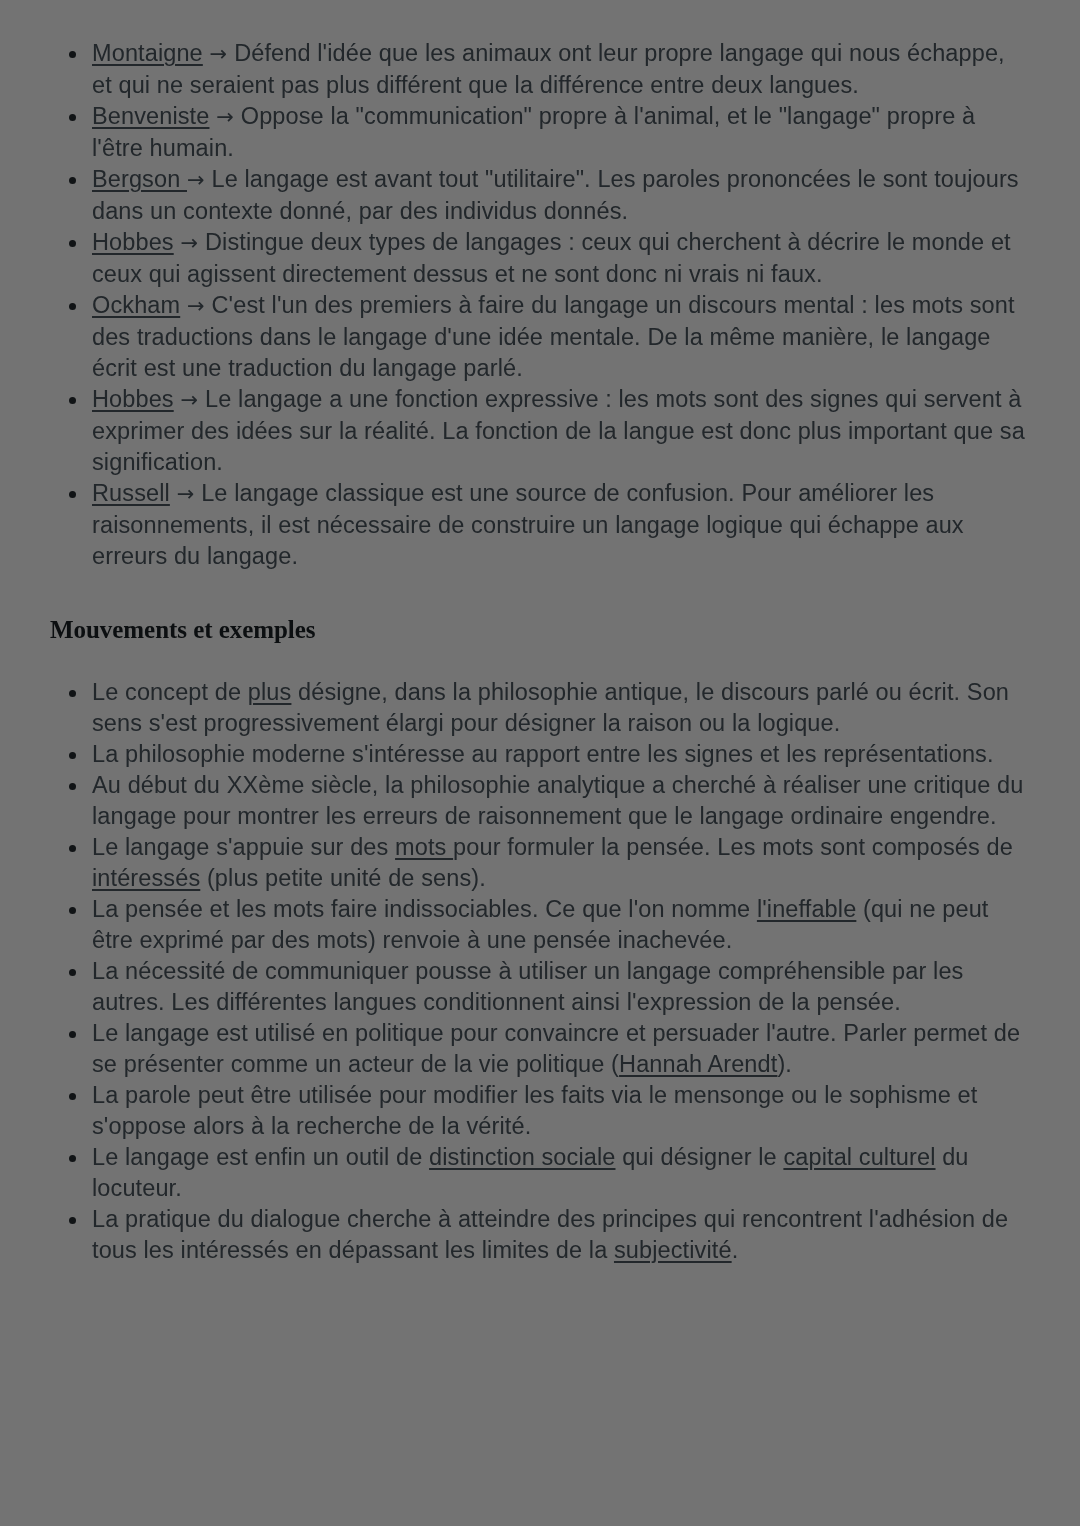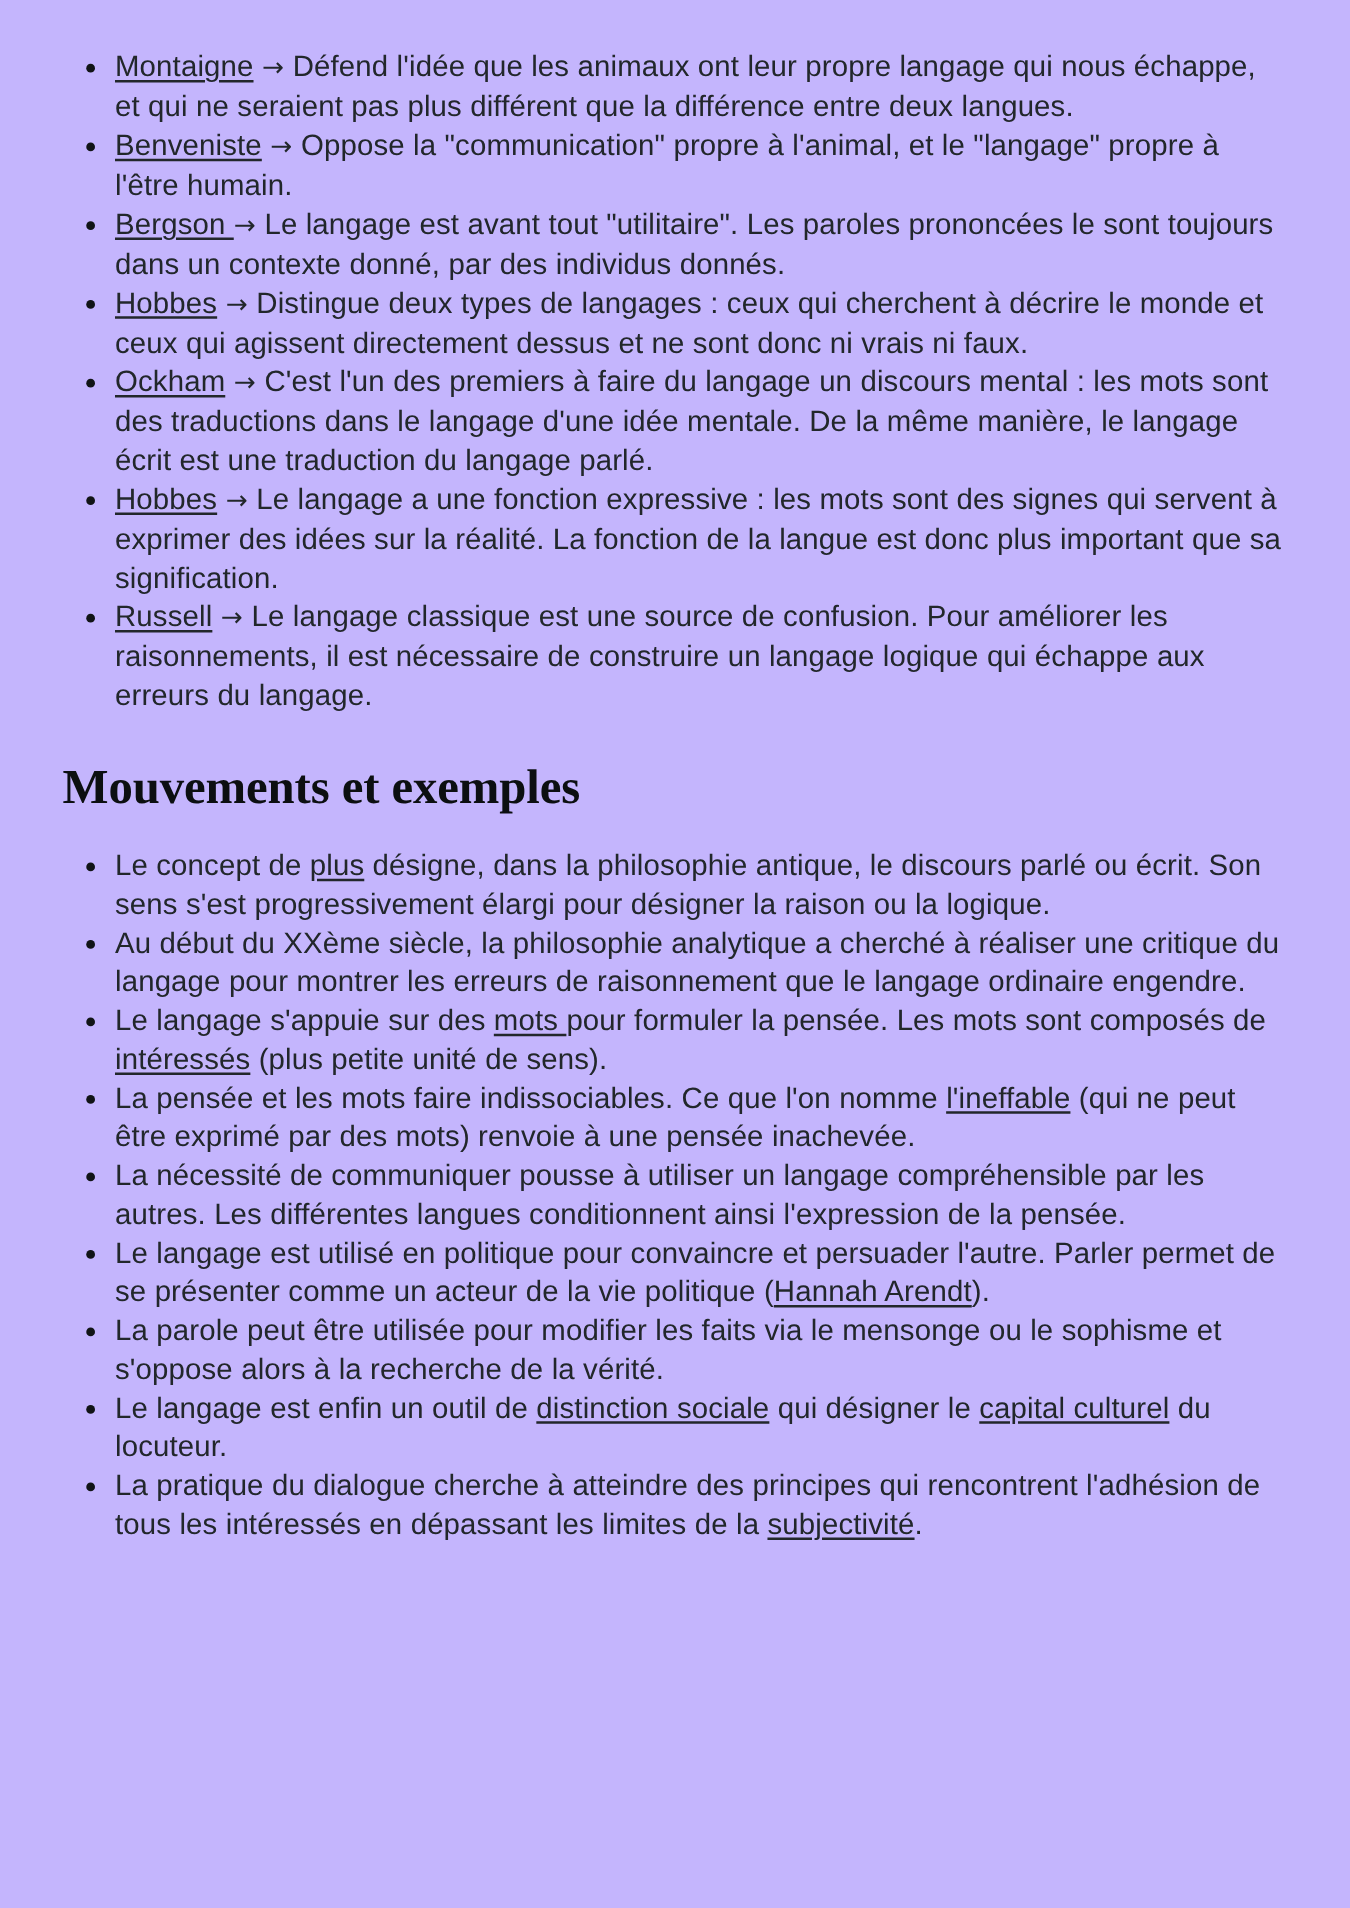--- a/index.html
+++ b/index.html
@@ -15,21 +15,21 @@
     color: #22272b;
     overflow: hidden;
   }
 
   .page {
     position: relative;
     width: 1080px;
     height: 1526px;
     box-sizing: border-box;
     padding: 38px 50px 0 50px;
-    background: #c4b5fd;
+    background: #737373;
   }
 
   
   .bullet-list {
     list-style: none;
     margin: 0;
     padding: 0;
   }
 
   .bullet-item {
@@ -63,21 +63,21 @@
 
   .arrow {
     font-family: "DejaVu Sans", sans-serif;
     font-size: 21px;
   }
 
   
   .section-heading {
     font-family: "Liberation Serif", "DejaVu Serif", serif;
     font-weight: bold;
-    font-size: 39px;
+    font-size: 25px;
     line-height: 46px;
     color: #0c0f11;
     margin: 35px 0 24px 0;
     letter-spacing: -0.002em;
   }
 
   .list-block-1 { margin-bottom: 0; }
   .list-block-2 { margin-top: 0; }
 </style>
 </head>
@@ -92,20 +92,21 @@
       <li class="bullet-item"><span class="u">Hobbes</span><span class="arrow"> → </span><span>Distingue deux types de langages : ceux qui cherchent à décrire le monde et ceux qui agissent directement dessus et ne sont donc ni vrais ni faux.</span></li>
       <li class="bullet-item"><span class="u">Ockham</span><span class="arrow"> → </span><span>C'est l'un des premiers à faire du langage un discours mental : les mots sont des traductions dans le langage d'une idée mentale. De la même manière, le langage écrit est une traduction du langage parlé.</span></li>
       <li class="bullet-item"><span class="u">Hobbes</span><span class="arrow"> → </span><span>Le langage a une fonction expressive : les mots sont des signes qui servent à exprimer des idées sur la réalité. La fonction de la langue est donc plus important que sa signification.</span></li>
       <li class="bullet-item"><span class="u">Russell</span><span class="arrow"> → </span><span>Le langage classique est une source de confusion. Pour améliorer les raisonnements, il est nécessaire de construire un langage logique qui échappe aux erreurs du langage.</span></li>
     </ul>
 
   <h2 class="section-heading">Mouvements et exemples</h2>
 
   <ul class="bullet-list list-block-2" id="movements-list">
       <li class="bullet-item"><span>Le concept de </span><span class="u">plus</span><span> désigne, dans la philosophie antique, le discours parlé ou écrit. Son sens s'est progressivement élargi pour désigner la raison ou la logique.</span></li>
+      <li class="bullet-item"><span>La philosophie moderne s'intéresse au rapport entre les signes et les représentations.</span></li>
       <li class="bullet-item"><span>Au début du XXème siècle, la philosophie analytique a cherché à réaliser une critique du langage pour montrer les erreurs de raisonnement que le langage ordinaire engendre.</span></li>
       <li class="bullet-item"><span>Le langage s'appuie sur des </span><span class="u">mots </span><span>pour formuler la pensée. Les mots sont composés de </span><span class="u">intéressés</span><span> (plus petite unité de sens).</span></li>
       <li class="bullet-item"><span>La pensée et les mots faire indissociables. Ce que l'on nomme </span><span class="u">l'ineffable</span><span> (qui ne peut être exprimé par des mots) renvoie à une pensée inachevée.</span></li>
       <li class="bullet-item"><span>La nécessité de communiquer pousse à utiliser un langage compréhensible par les autres. Les différentes langues conditionnent ainsi l'expression de la pensée.</span></li>
       <li class="bullet-item"><span>Le langage est utilisé en politique pour convaincre et persuader l'autre. Parler permet de se présenter comme un acteur de la vie politique (</span><span class="u">Hannah Arendt</span><span>).</span></li>
       <li class="bullet-item"><span>La parole peut être utilisée pour modifier les faits via le mensonge ou le sophisme et s'oppose alors à la recherche de la vérité.</span></li>
       <li class="bullet-item"><span>Le langage est enfin un outil de </span><span class="u">distinction sociale</span><span> qui désigner le </span><span class="u">capital culturel</span><span> du locuteur.</span></li>
       <li class="bullet-item"><span>La pratique du dialogue cherche à atteindre des principes qui rencontrent l'adhésion de tous les intéressés en dépassant les limites de la </span><span class="u">subjectivité</span><span>.</span></li>
     </ul>
 

